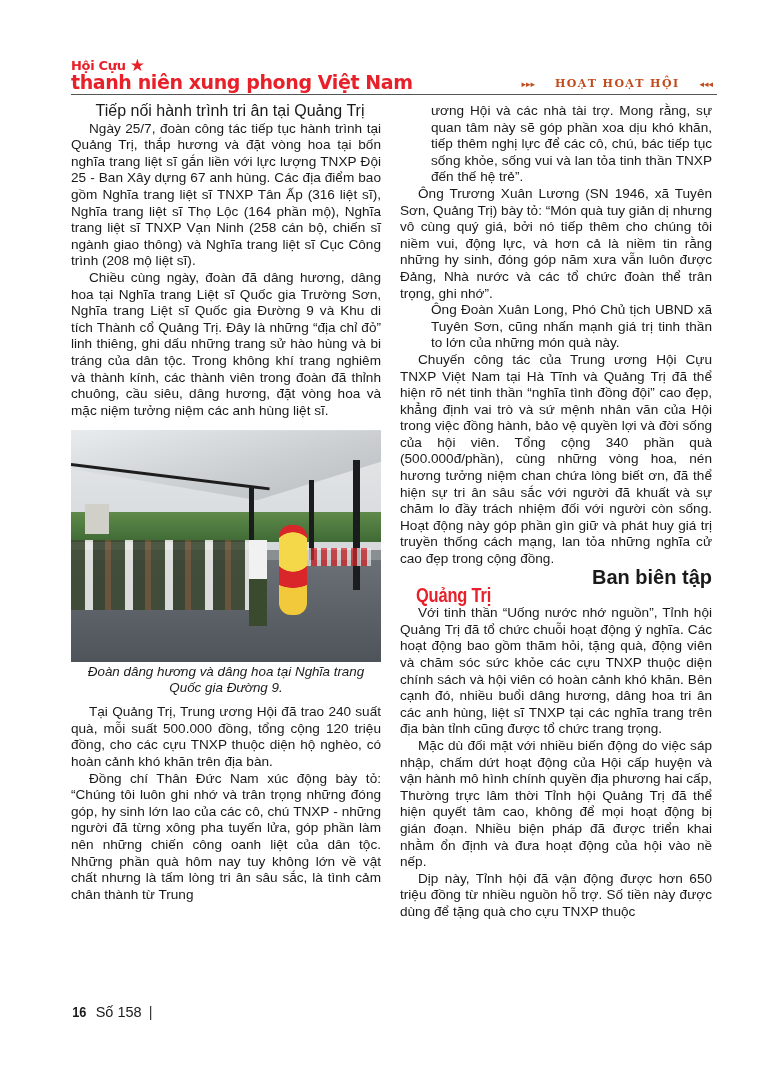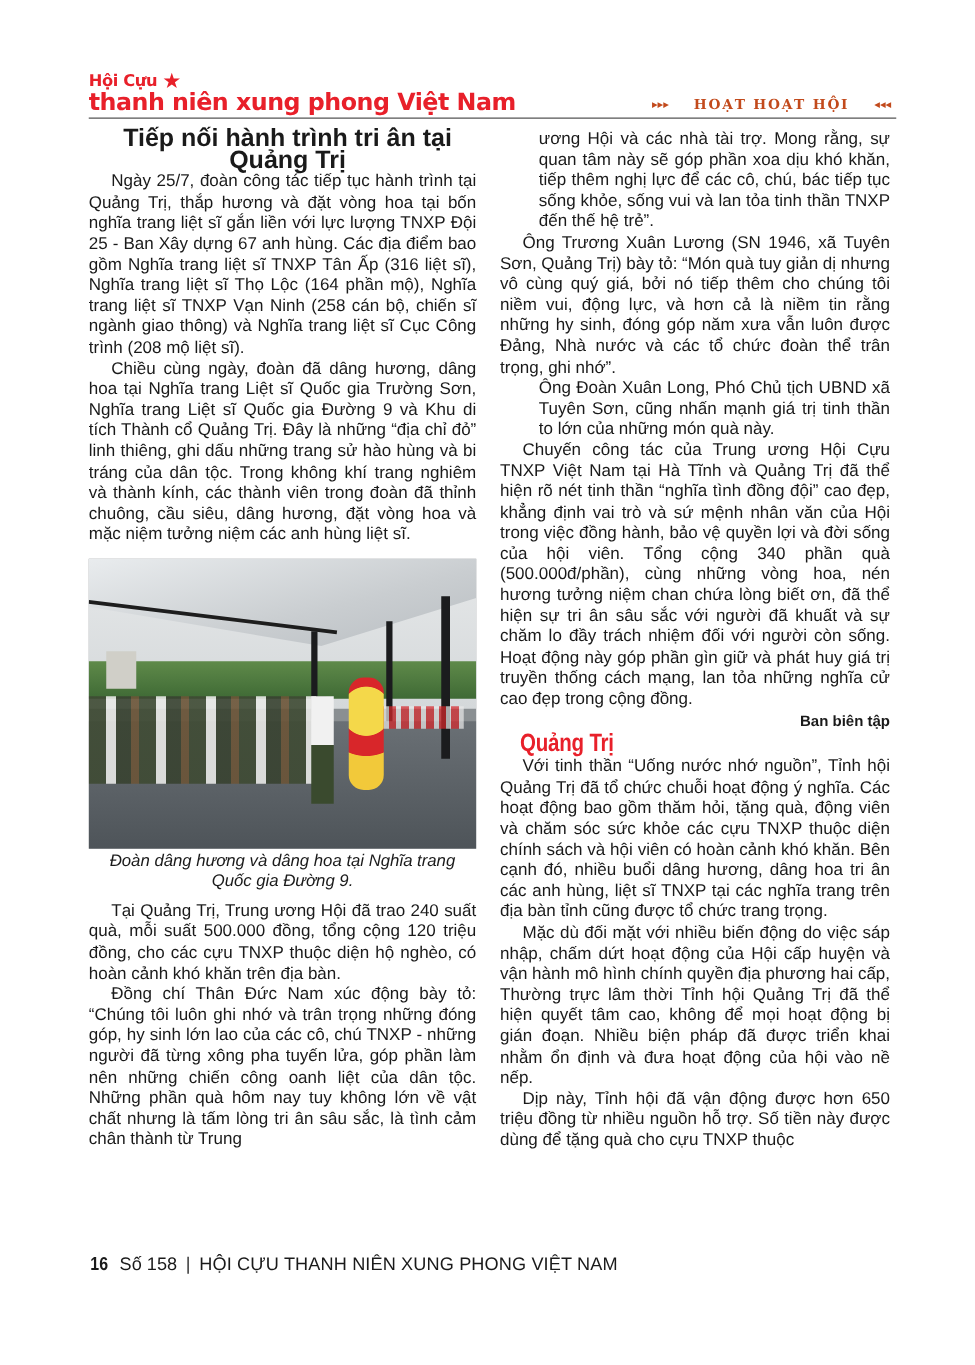--- a/index.html
+++ b/index.html
@@ -12,38 +12,38 @@
   .mast-logo .l2 { font-size: 19px; letter-spacing: -0.4px; margin-top: 1px; }
   .mast-section { position: absolute; right: 4px; top: 19px; display: flex; align-items: center; gap: 20px; color: #c24a1c; font-family: "DejaVu Serif", serif; font-weight: bold; font-size: 11px; letter-spacing: 1.4px; }
   .mast-section .arrows { font-size: 9px; letter-spacing: 0px; color: #c24a1c; }
   .mast-rule { position: absolute; left: 0; right: 0; top: 36px; height: 1.2px; background: #555; }
 
   .col { position: absolute; font-size: 13.6px; line-height: 16.6px; text-align: justify; }
   .col-left { left: 71px; top: 103px; width: 310px; }
   .col-right { left: 400px; top: 103px; width: 312px; }
   .col p { margin: 0; text-indent: 18px; }
   .col p.cont { text-indent: 0; margin-left: 31px; }
-  .subhead { font-weight: bold; font-size: 20px; text-align: center; margin: 0 0 1px 0; padding-left: 8px; }
+  .subhead { font-weight: normal; font-size: 16px; text-align: center; margin: 0 0 1px 0; padding-left: 8px; }
 
   .photo { position: relative; width: 310px; height: 232px; margin: 11px 0 0 0; overflow: hidden; background: #8a8f92; }
   .photo .sky { position: absolute; left: 0; top: 0; width: 100%; height: 120px; background: linear-gradient(#e6e8e9, #d4d8da); }
   .photo .canopy { position: absolute; left: 0; top: 0; width: 100%; height: 70px; background: linear-gradient(165deg, #e9ecee 0%, #c9cdd0 60%, #b9bec2 100%); clip-path: polygon(0 0, 100% 0, 100% 45%, 60% 100%, 0 55%); }
   .photo .beam { position: absolute; left: 0; top: 33px; width: 200px; height: 3px; background: #1d1d1d; transform: rotate(7deg); transform-origin: left center; }
   .photo .trees { position: absolute; left: 0; top: 82px; width: 100%; height: 30px; background: linear-gradient(#5f8a4a, #3f6a35); }
   .photo .monument { position: absolute; left: 14px; top: 74px; width: 24px; height: 30px; background: #d0cfc8; }
   .photo .pillar { position: absolute; background: #1b1c1e; }
   .photo .floor { position: absolute; left: 0; top: 130px; width: 100%; height: 102px; background: linear-gradient(#6a7075, #4e5459); }
   .photo .crowd { position: absolute; left: 0; top: 110px; width: 190px; height: 70px; background: repeating-linear-gradient(90deg, #3e4a33 0 14px, #e8e8e6 14px 22px, #384230 22px 34px, #6b5437 34px 40px); opacity: 0.9; }
   .photo .soldier { position: absolute; left: 178px; top: 110px; width: 18px; height: 86px; background: linear-gradient(#f1f1f1 0 45%, #3a4a2e 45% 100%); }
   .photo .wreath { position: absolute; left: 208px; top: 95px; width: 28px; height: 90px; background: radial-gradient(circle at 50% 30%, #f4d84a 0 30%, #d8262a 31% 55%, #f2c93a 56% 100%); border-radius: 12px; }
   .photo .redflags { position: absolute; right: 10px; top: 118px; width: 80px; height: 18px; background: repeating-linear-gradient(90deg, #d8262a 0 6px, #e9e9e9 6px 10px); opacity: 0.7; }
 
   .caption { font-style: italic; font-size: 13.4px; line-height: 16px; text-align: center; margin: 2px 0 8px 0; }
 
-  .signoff { text-align: right; font-weight: bold; font-size: 12px; margin-top: 1px; }
+  .signoff { text-align: right; font-weight: bold; font-size: 20px; margin-top: 1px; }
   .section-head { color: #e8202a; font-family: "Liberation Sans Narrow", "Liberation Sans", sans-serif; font-weight: bold; font-size: 20px; line-height: 20px; margin: 0 0 0 16px; transform: scaleX(0.82); transform-origin: left center; letter-spacing: -0.2px; }
 
   .footer { position: absolute; left: 71px; top: 1003px; display: flex; align-items: center; font-size: 14.5px; color: #1a1a1a; }
   .footer .pg { font-weight: bold; font-size: 15px; margin-right: 8px; transform: scaleX(0.85); display: inline-block; }
   .footer .sep { margin: 0 7px; font-weight: normal; color: #333; }
   .footer .pub { letter-spacing: 0.1px; }
 </style>
 </head>
 <body>
 
@@ -98,14 +98,13 @@
   <div class="section-head">Quảng Trị</div>
   <p>Với tinh thần “Uống nước nhớ nguồn”, Tỉnh hội Quảng Trị đã tổ chức chuỗi hoạt động ý nghĩa. Các hoạt động bao gồm thăm hỏi, tặng quà, động viên và chăm sóc sức khỏe các cựu TNXP thuộc diện chính sách và hội viên có hoàn cảnh khó khăn. Bên cạnh đó, nhiều buổi dâng hương, dâng hoa tri ân các anh hùng, liệt sĩ TNXP tại các nghĩa trang trên địa bàn tỉnh cũng được tổ chức trang trọng.</p>
   <p>Mặc dù đối mặt với nhiều biến động do việc sáp nhập, chấm dứt hoạt động của Hội cấp huyện và vận hành mô hình chính quyền địa phương hai cấp, Thường trực lâm thời Tỉnh hội Quảng Trị đã thể hiện quyết tâm cao, không để mọi hoạt động bị gián đoạn. Nhiều biện pháp đã được triển khai nhằm ổn định và đưa hoạt động của hội vào nề nếp.</p>
   <p>Dịp này, Tỉnh hội đã vận động được hơn 650 triệu đồng từ nhiều nguồn hỗ trợ. Số tiền này được dùng để tặng quà cho cựu TNXP thuộc</p>
 </div>
 
 <div class="footer">
   <span class="pg">16</span>
   <span>Số 158</span>
   <span class="sep">|</span>
-  <span class="pub">HỘI CỰU THANH NIÊN XUNG PHONG VIỆT NAM</span>
 </div>
 
 </body></html>

